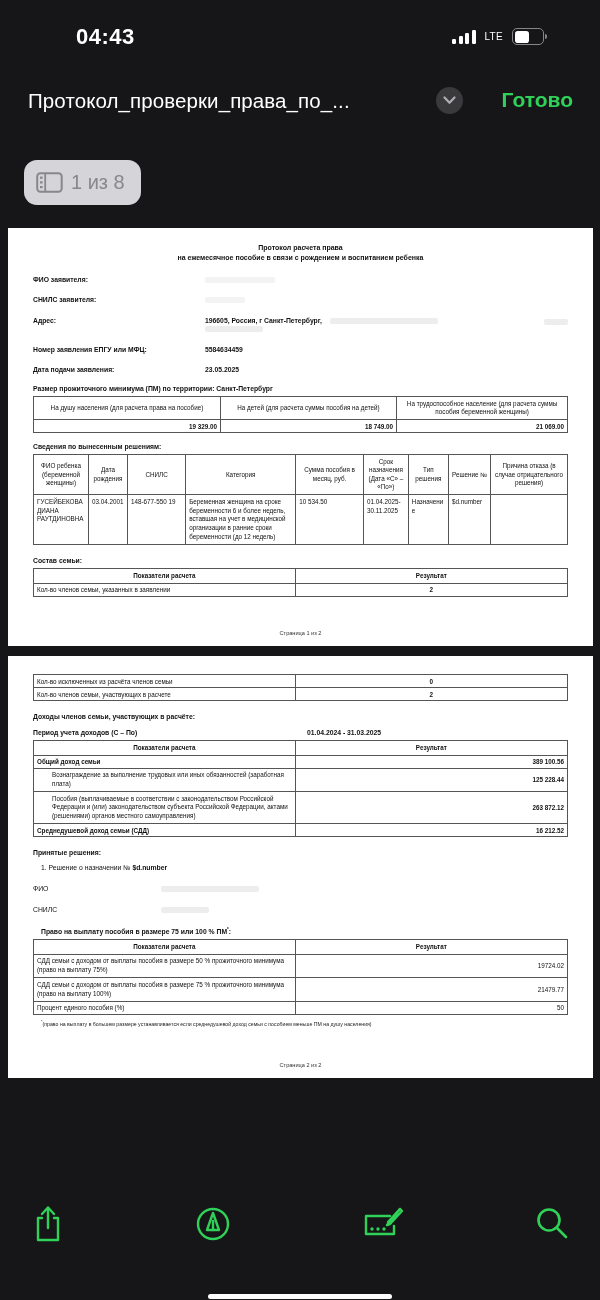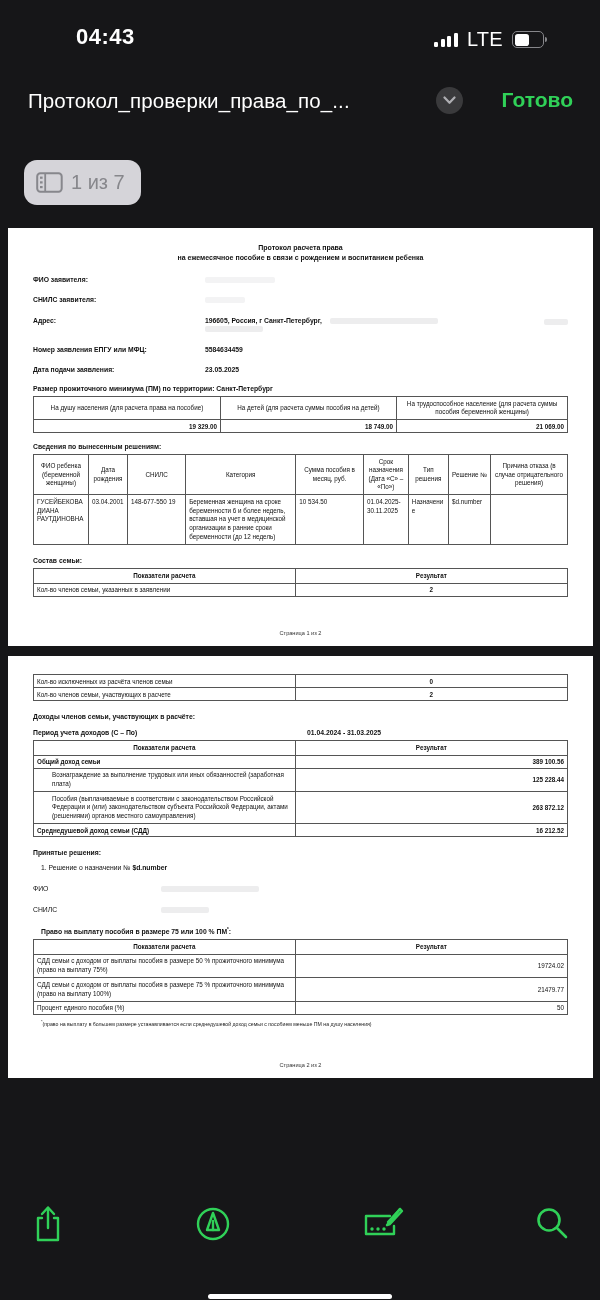--- a/index.html
+++ b/index.html
@@ -12,21 +12,21 @@
   }
   .screen { position:absolute; inset:0; }
 
   
   .status-bar { position:absolute; top:0; left:0; right:0; height:62px; color:#fff; }
   .sb-time { position:absolute; left:76px; top:24px; font-size:22px; font-weight:700; letter-spacing:.5px; }
   .sb-right { position:absolute; right:53px; top:28px; display:flex; align-items:center; gap:9px; }
   .sig { display:flex; align-items:flex-end; gap:2.5px; height:15px; }
   .sig span { width:4px; background:#fff; border-radius:1.2px; display:block; }
   .sig .b1{height:5px;} .sig .b2{height:8px;} .sig .b3{height:11px;} .sig .b4{height:14px;}
-  .sb-lte { font-size:20px; font-weight:500; letter-spacing:.3px; }
+  .sb-lte { font-size:10px; font-weight:500; letter-spacing:.3px; }
   .battery { position:relative; width:35px; height:17px; }
   .batt-body { position:absolute; left:0; top:0; width:32px; height:17px; border:1.4px solid #86868a; border-radius:5px; }
   .batt-fill { position:absolute; left:2.5px; top:2.5px; width:14px; height:12px; background:#fff; border-radius:2.8px; }
   .batt-tip { position:absolute; right:0; top:6px; width:2.4px; height:5px; background:#86868a; border-radius:0 2px 2px 0; }
 
   
   .nav-bar { position:absolute; top:84px; left:0; right:0; height:40px; }
   .nav-title { position:absolute; left:28px; top:5px; color:#fff; font-size:20.5px; font-weight:400; letter-spacing:.1px; }
   .chevron-btn { position:absolute; left:436px; top:3px; width:27px; height:27px; border-radius:50%; background:#3a3a3c; display:flex; align-items:center; justify-content:center; }
   .chevron-btn svg { display:block; }
@@ -107,21 +107,21 @@
   </div>
 
   <div class="pill">
     <svg width="27" height="21" viewBox="0 0 27 21">
       <rect x="1.2" y="1.2" width="24.5" height="18.5" rx="3.2" fill="none" stroke="#87878c" stroke-width="2"></rect>
       <line x1="9.2" y1="1.5" x2="9.2" y2="19.5" stroke="#87878c" stroke-width="1.8"></line>
       <rect x="4" y="4.6" width="2.6" height="2.2" fill="#87878c"></rect>
       <rect x="4" y="9.3" width="2.6" height="2.2" fill="#87878c"></rect>
       <rect x="4" y="14" width="2.6" height="2.2" fill="#87878c"></rect>
     </svg>
-    <span class="pill-label">1 из 7</span>
+    <span class="pill-label">1 из 8</span>
   </div>
 
   <div class="page page1">
     <div class="page-inner">
       <div style="margin-top:15px;">
         <div class="doc-title">Протокол расчета права</div>
         <div class="doc-title">на ежемесячное пособие в связи с рождением и воспитанием ребенка</div>
       </div>
 
       <div style="margin-top:11px;">

